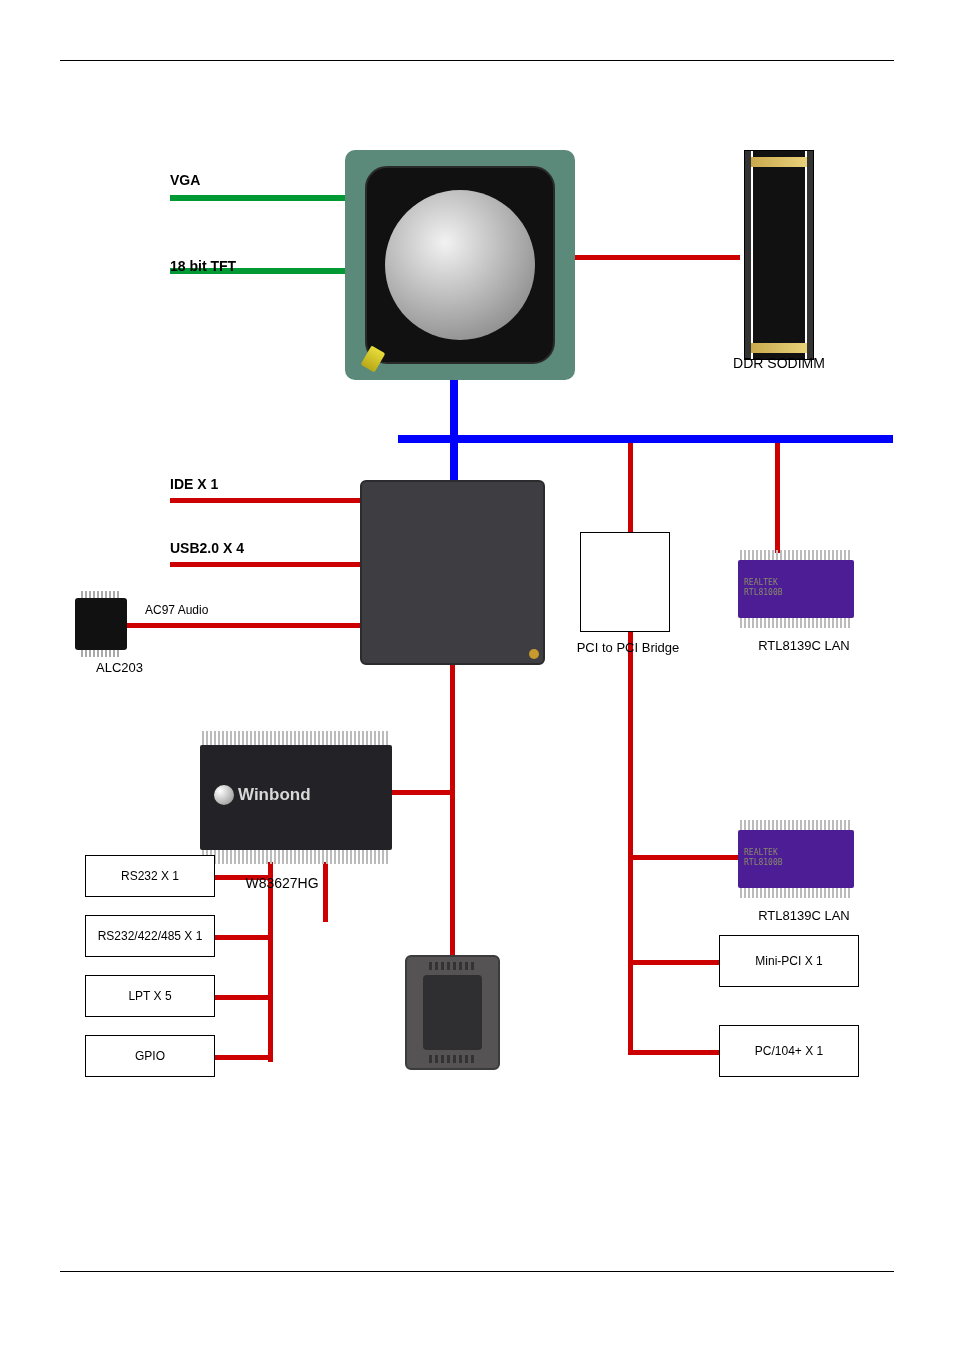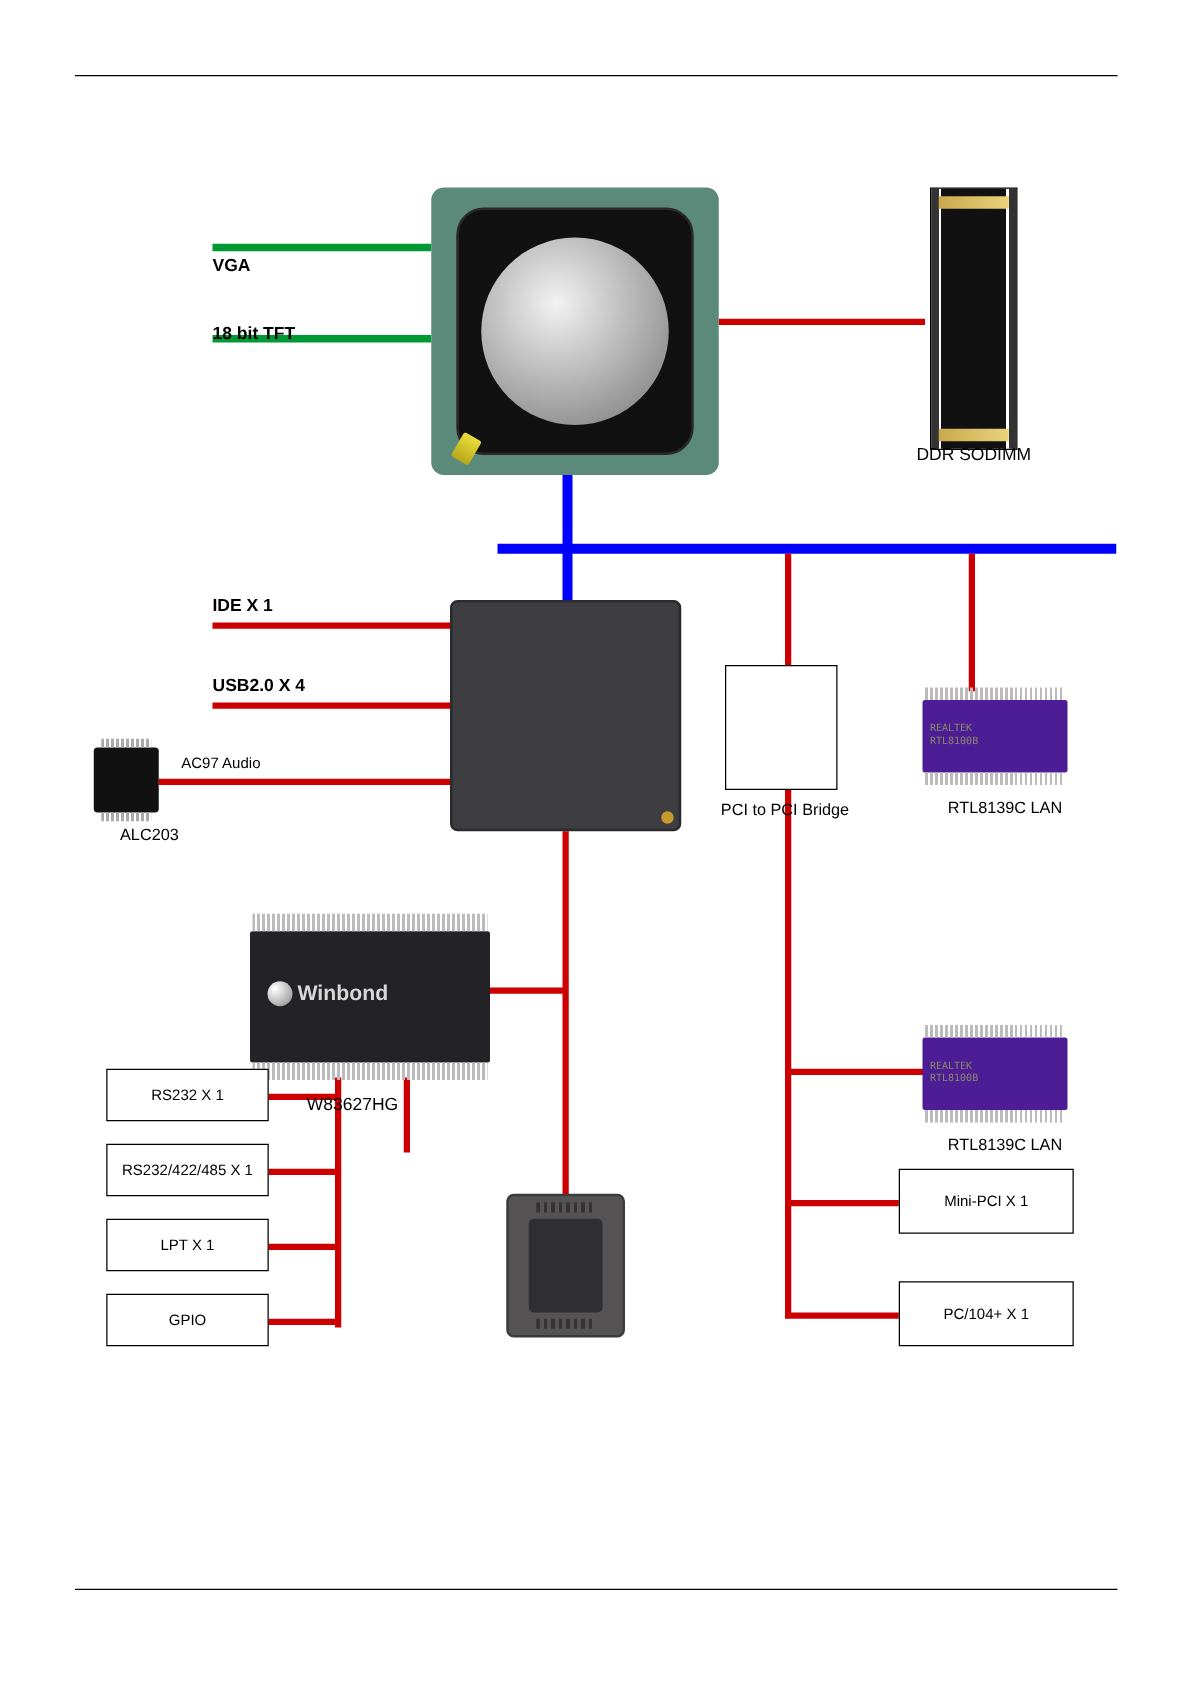--- a/index.html
+++ b/index.html
@@ -301,30 +301,30 @@
 </div>
 <div class="rtl-label rtl2-label">RTL8139C LAN</div>
 
 <div class="optbox" style="top:855px;">
     <span>RS232 X 1</span>
   </div>
 <div class="optbox" style="top:915px;">
     <span>RS232/422/485 X 1</span>
   </div>
 <div class="optbox" style="top:975px;">
-    <span>LPT X 1</span>
+    <span>LPT X 5</span>
   </div>
 <div class="optbox" style="top:1035px;">
     <span>GPIO</span>
   </div>
 
 <div class="optbox-r" style="top:935px;">
     <span>Mini-PCI X 1</span>
   </div>
 <div class="optbox-r" style="top:1025px;">
     <span>PC/104+ X 1</span>
   </div>
 
-<div class="label" style="left:170px; top:172px;margin-top:32px;">VGA</div>
+<div class="label" style="left:170px; top:172px;">VGA</div>
 <div class="label" style="left:170px; top:258px;">18 bit TFT</div>
 <div class="label" style="left:170px; top:476px;">IDE X 1</div>
 <div class="label" style="left:170px; top:540px;">USB2.0 X 4</div>
 <div class="label small" style="left:145px; top:603px;">AC97 Audio</div>
 
 </body></html>

